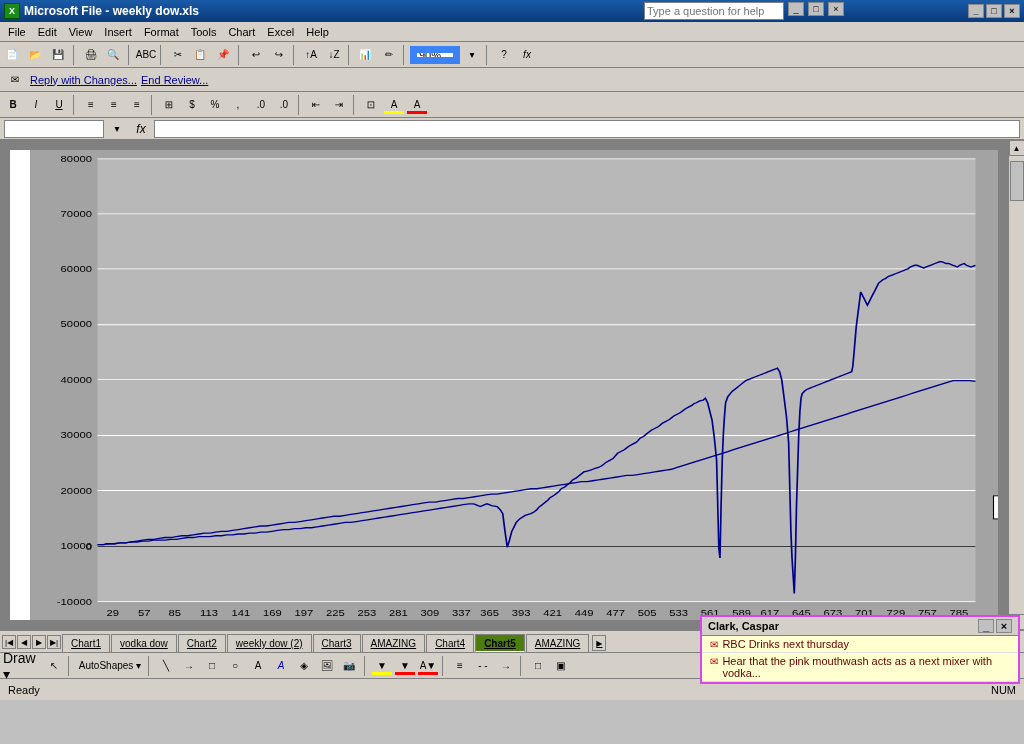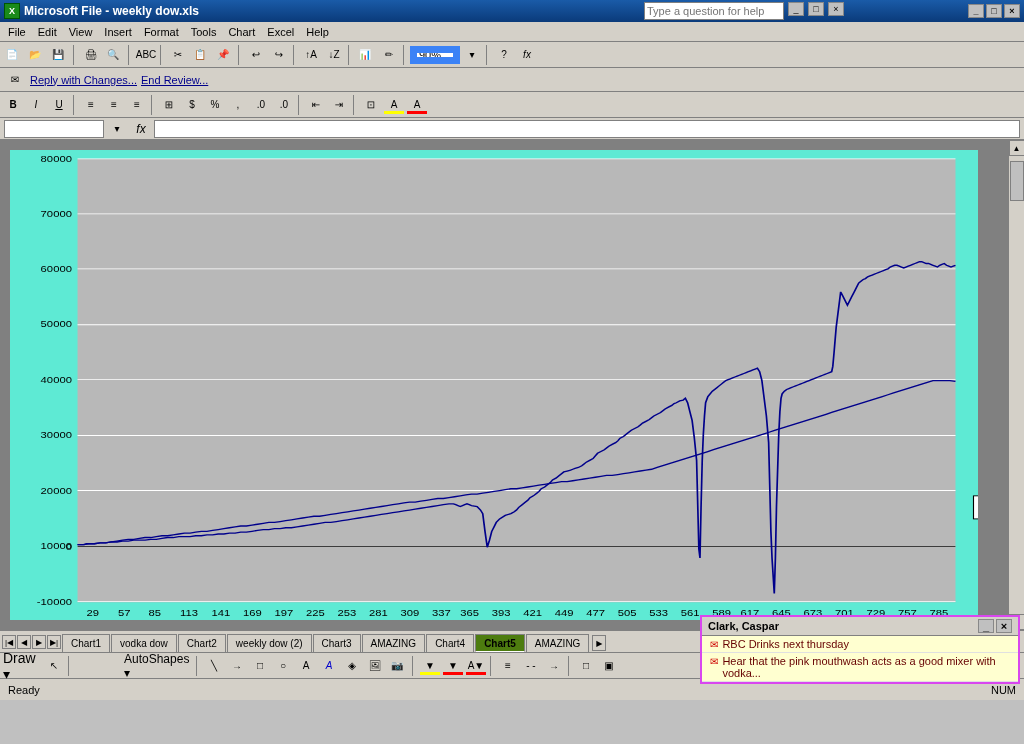--- a/index.html
+++ b/index.html
@@ -107,21 +107,22 @@
       position: absolute;
       top: 8px;
       left: 8px;
       right: 28px;
       bottom: 8px;
     }
     #chart-inner {
       width: 100%;
       height: 100%;
       position: relative;
-      background: #5eead4;
+      background: #a3a3a3;
+      margin-left: 20px;
     }
 
     
     #scrollbar-v {
       width: 16px;
       background: #d4d0c8;
       border-left: 1px solid #808080;
       display: flex;
       flex-direction: column;
       align-items: center;
@@ -477,39 +478,39 @@
   </div>
 </div>
 
 <div style="position:relative; background:#d4d0c8; height:22px; border-top:1px solid #808080; display:flex; align-items:flex-end;">
   <div style="display:flex; gap:1px; position:absolute; left:2px; top:4px;">
     <div class="tab-nav-btn">|◀</div>
     <div class="tab-nav-btn">◀</div>
     <div class="tab-nav-btn">▶</div>
     <div class="tab-nav-btn">▶|</div>
   </div>
-  <div style="display:flex; margin-left: 62px; align-items:flex-end;">
+  <div style="display:flex; margin-left: 62px; align-items:flex-end;text-decoration:underline;">
     <div class="tab">Chart1</div>
     <div class="tab">vodka dow</div>
     <div class="tab">Chart2</div>
     <div class="tab">weekly dow (2)</div>
     <div class="tab">Chart3</div>
     <div class="tab">AMAZING</div>
     <div class="tab">Chart4</div>
     <div class="tab active">Chart5</div>
     <div class="tab">AMAZING</div>
     <div class="tab-nav-btn" style="margin-left:2px; height:16px; align-self:center;">▶</div>
   </div>
 </div>
 
 <div id="drawtoolbar">
   <div class="toolbar-btn" style="width:40px;font-size:14px;">Draw ▾</div>
   <div class="toolbar-btn">↖</div>
   <div class="toolbar-sep"></div>
-  <div class="toolbar-btn" style="width:70px;font-size:12px;margin-left:48px;">AutoShapes ▾</div>
+  <div class="toolbar-btn" style="width:70px;font-size:10px;">AutoShapes ▾</div>
   <div class="toolbar-sep"></div>
   <div class="toolbar-btn">╲</div>
   <div class="toolbar-btn">→</div>
   <div class="toolbar-btn">□</div>
   <div class="toolbar-btn">○</div>
   <div class="toolbar-btn">A</div>
   <div class="toolbar-btn" style="font-style:italic;color:#0000cc;">A</div>
   <div class="toolbar-btn">◈</div>
   <div class="toolbar-btn">🖼</div>
   <div class="toolbar-btn">📷</div>
@@ -538,15 +539,15 @@
       <div class="notif-close titlebar-btn">_</div>
       <div class="notif-close titlebar-btn">×</div>
     </div>
   </div>
   <div class="notif-item">
     <span class="notif-icon">✉</span>
     <span class="notif-text">RBC Drinks next thursday</span>
   </div>
   <div class="notif-item">
     <span class="notif-icon">✉</span>
-    <span class="notif-text">Hear that the pink mouthwash acts as a good mixer with vodka...</span>
+    <span class="notif-text">Hear that the pink mouthwash acts as a next mixer with vodka...</span>
   </div>
 </div>
 
 </body></html>

